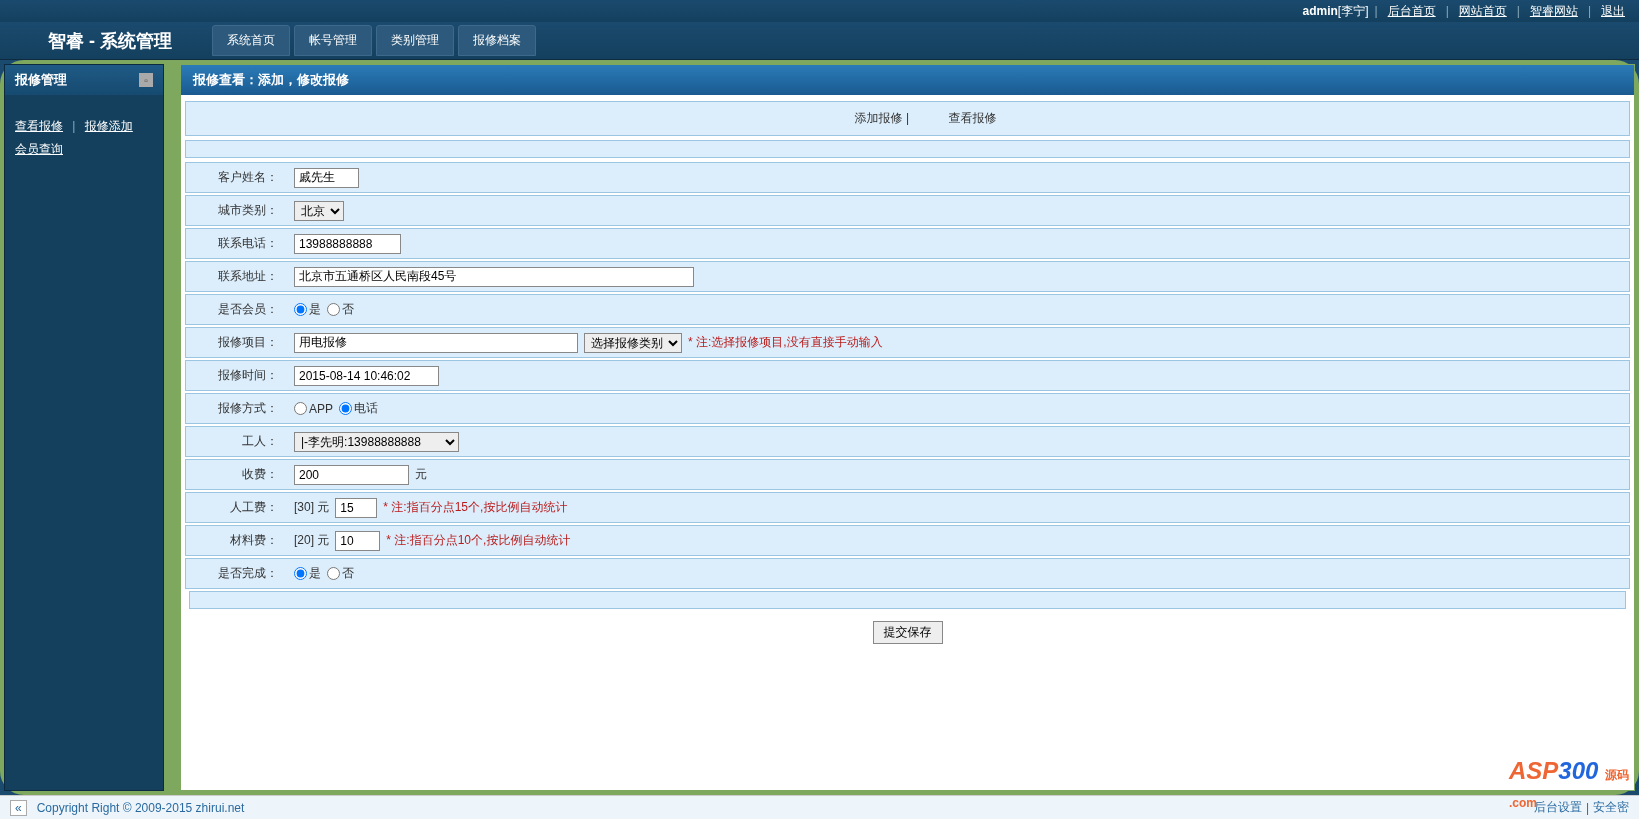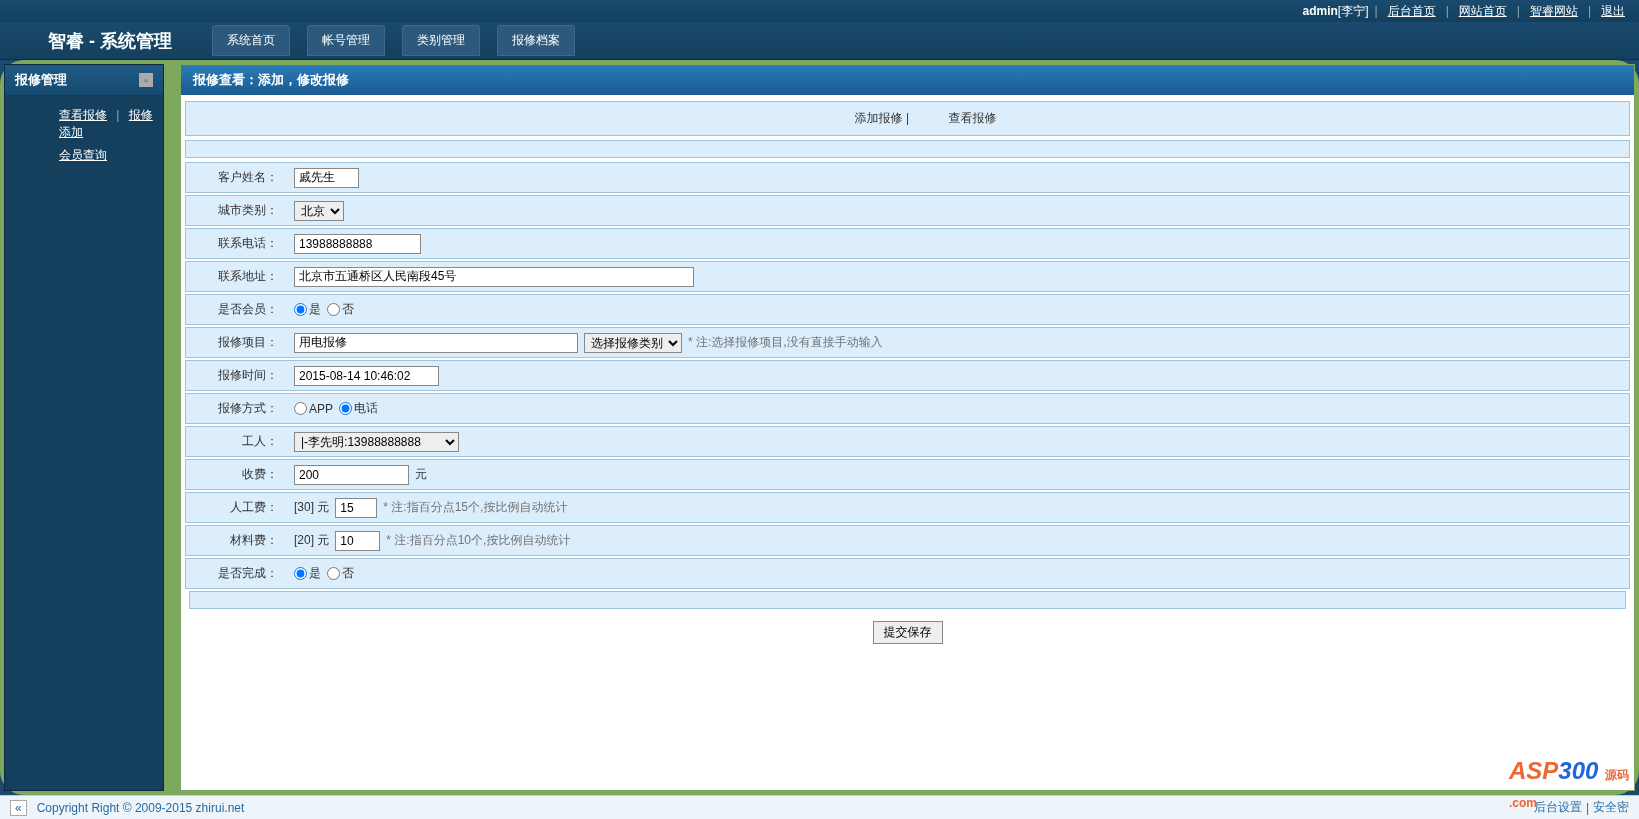--- a/index.html
+++ b/index.html
@@ -6,51 +6,51 @@
 body { font-family: "Microsoft YaHei", Arial, sans-serif; font-size: 12px; background: #1a4a6e; color: #333; width: 1639px; height: 819px; overflow: hidden; position: relative; }
 
 
 .topbar { background: linear-gradient(to bottom, #1a4a6e, #14405e); height: 22px; display: flex; justify-content: flex-end; align-items: center; padding-right: 10px; color: #fff; }
 .topbar a { color: #fff; text-decoration: underline; margin: 0 4px; cursor: pointer; }
 .topbar .sep { margin: 0 6px; color: #8ab; }
 
 
 .header { background: linear-gradient(to bottom, #1a4a6e, #14405e); height: 38px; display: flex; align-items: center; padding: 0 20px; border-bottom: 1px solid #0d2a40; }
 .logo { color: #fff; font-size: 18px; font-weight: bold; margin-right: 40px; margin-left: 28px; }
-.mainnav { display: flex; gap: 17px; }
+.mainnav { display: flex; gap: 4px; }
 .mainnav-item { background: #2d5a7c; border: 1px solid #3d6a8c; color: #fff; padding: 6px 14px; border-radius: 3px 3px 0 0; cursor: pointer; font-size: 12px; }
 
 
 .body { display: flex; height: calc(100% - 22px - 38px - 24px); background: #7ea85e; padding: 4px; gap: 16px; border-radius: 24px; }
 
 
 .sidebar { width: 160px; background: #14405e; border: 1px solid #0d2a40; display: flex; flex-direction: column; }
 .sidebar-title { background: linear-gradient(to bottom, #1f5a85, #164a70); color: #fff; font-weight: bold; padding: 6px 10px; display: flex; justify-content: space-between; align-items: center; font-size: 13px; }
 .sidebar-title .collapse-icon { background: #aaa; color: #333; width: 14px; height: 14px; display: flex; align-items: center; justify-content: center; font-size: 10px; cursor: pointer; }
-.sidebar-links { padding: 12px 10px; color: #fff; margin-left: 44px; }
+.sidebar-links { padding: 23px 10px; color: #fff; }
 .sidebar-links a { color: #fff; text-decoration: underline; cursor: pointer; }
 .sidebar-links .linksep { margin: 0 6px; color: #8ab; }
 .sidebar-row { margin-bottom: 6px; }
 
 
 .main { flex: 1; background: #fff; border: 1px solid #7ea85e; display: flex; flex-direction: column; overflow: hidden; }
 .content-title { background: linear-gradient(to bottom, #2a7bb8, #1a5a90); color: #fff; padding: 6px 12px; font-weight: bold; font-size: 13px; }
 .toolbar { background: #dceefc; border: 1px solid #9bc5e0; margin: 6px 4px 2px 4px; padding: 8px; text-align: center; }
 .toolbar a { color: #333; text-decoration: none; cursor: pointer; margin-left: 36px; }
 .spacer { background: #dceefc; border: 1px solid #9bc5e0; margin: 2px 4px; height: 18px; }
 
 
 .form-area { margin: 2px 4px; flex: 1; overflow: auto; }
 .form-row { display: flex; border: 1px solid #9bc5e0; margin-bottom: 2px; background: #dceefc; min-height: 30px; align-items: stretch; }
 .form-label { width: 100px; text-align: right; padding: 6px 8px; color: #333; display: flex; align-items: center; justify-content: flex-end; }
 .form-field { flex: 1; padding: 4px 8px; display: flex; align-items: center; gap: 6px; flex-wrap: wrap; }
 .form-field input[type="text"] { border: 1px solid #888; padding: 2px 4px; font-size: 12px; height: 20px; }
 .form-field select { border: 1px solid #888; padding: 1px 2px; font-size: 12px; height: 20px; background: #eee; }
 .form-field label { display: flex; align-items: center; gap: 2px; }
-.note { color: #737373; }
+.note { color: #b91c1c; }
 
 .submit-row { text-align: center; padding: 10px; background: #fff; }
 .submit-btn { padding: 2px 10px; border: 1px solid #888; background: #eee; cursor: pointer; font-size: 12px; }
 
 
 .footer { position: absolute; bottom: 0; left: 0; right: 0; height: 24px; background: #eef5fa; border-top: 1px solid #ccc; display: flex; align-items: center; padding: 0 10px; color: #2a6aa0; font-size: 12px; justify-content: space-between; }
 .footer-left { display: flex; align-items: center; gap: 10px; }
 .footer .collapse { border: 1px solid #aaa; padding: 0 4px; cursor: pointer; background: #fff; }
 .footer-right { display: flex; align-items: center; gap: 4px; }
 .footer-right a { color: #2a6aa0; text-decoration: none; }
@@ -126,21 +126,21 @@
       <div class="form-row">
         <div class="form-label">城市类别：</div>
         <div class="form-field">
           <select><option>北京</option></select>
         </div>
       </div>
 
       <div class="form-row">
         <div class="form-label">联系电话：</div>
         <div class="form-field">
-          <input type="text" style="width: 127px;" value="13988888888">
+          <input type="text" style="width: 107px;" value="13988888888">
         </div>
       </div>
 
       <div class="form-row">
         <div class="form-label">联系地址：</div>
         <div class="form-field">
           <input type="text" style="width: 400px;" value="北京市五通桥区人民南段45号">
         </div>
       </div>
 

